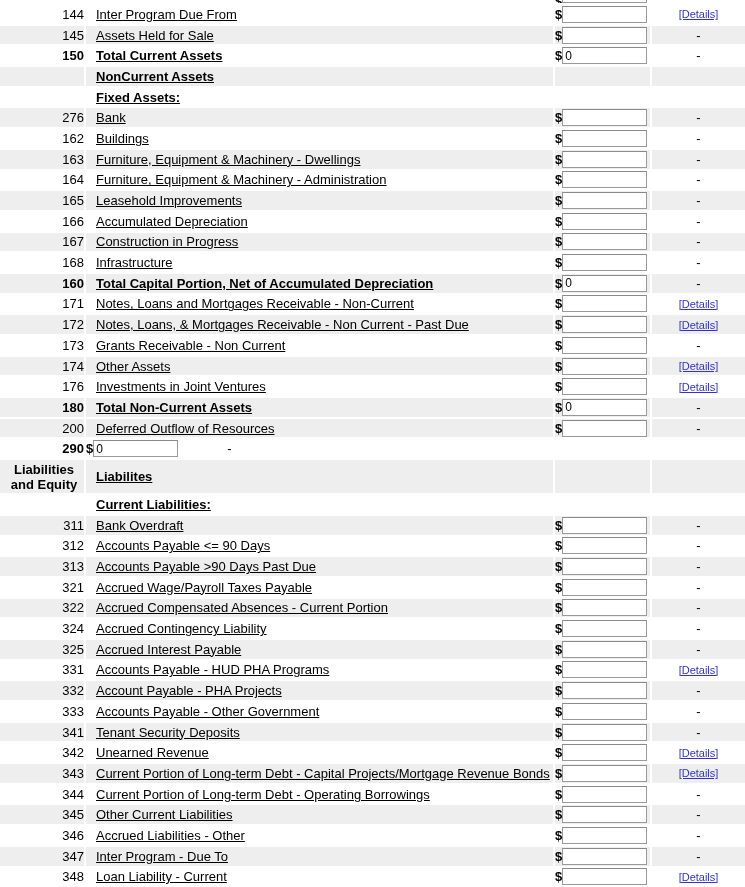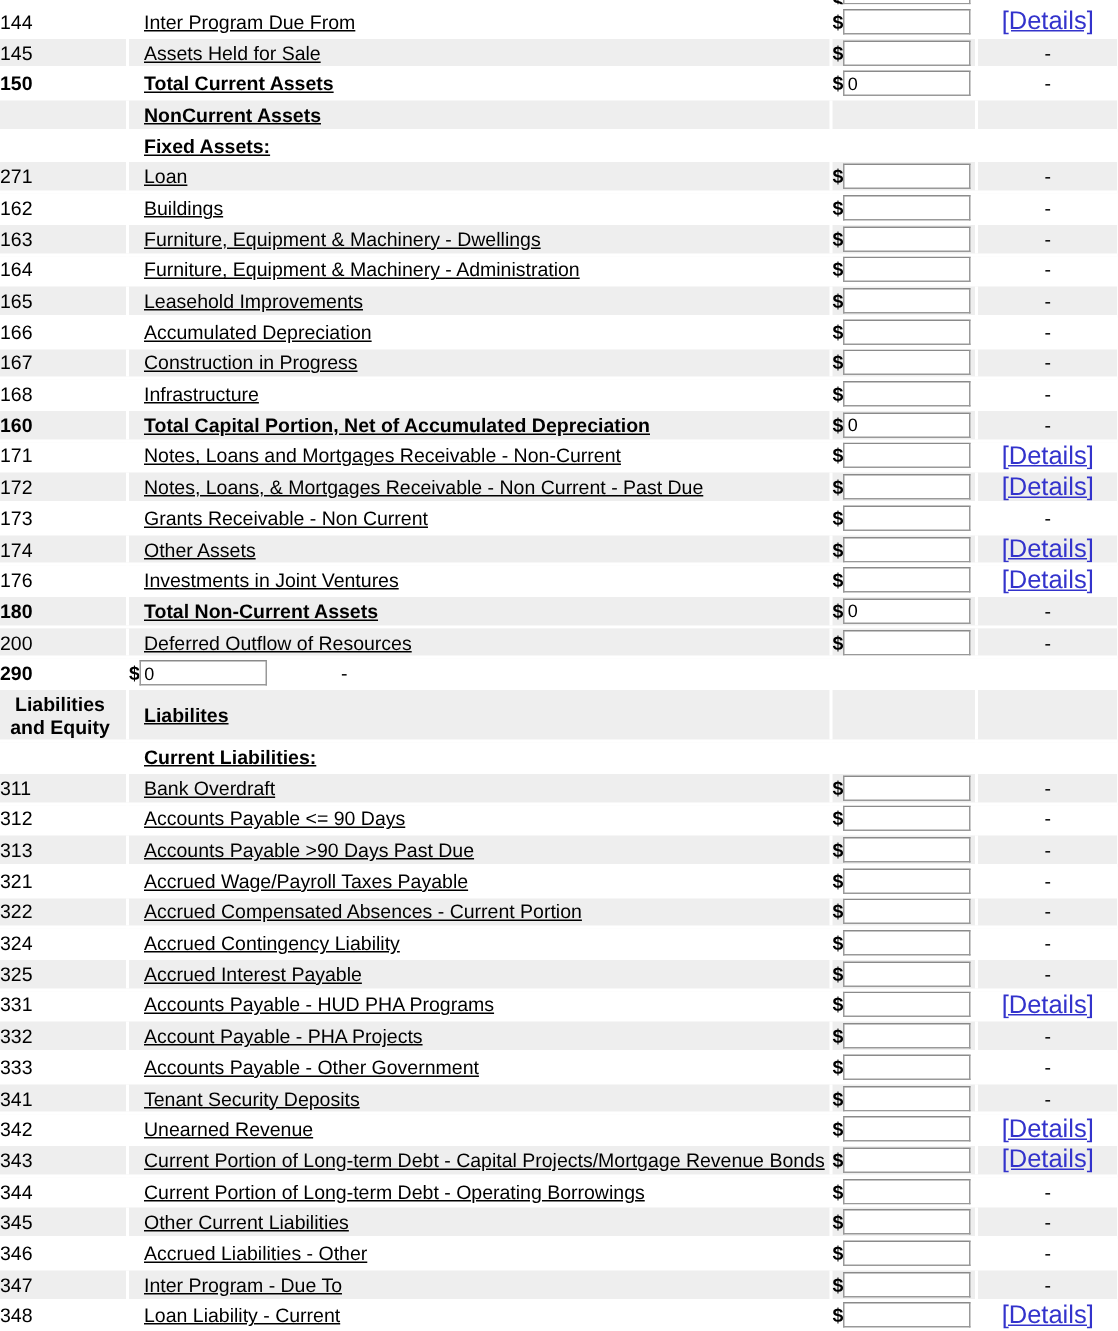--- a/index.html
+++ b/index.html
@@ -35,21 +35,21 @@
   .cell {
     display: flex;
     align-items: center;
     box-sizing: border-box;
     height: 100%;
     overflow: hidden;
     font-size: 13px;
   }
   .cell-num {
     width: 86px;
-    justify-content: flex-start;
+    justify-content: flex-end;
     text-align: center;
     border-right: 2px solid #ffffff;
     line-height: 15px;
   }
   .cell-desc {
     flex: 1;
     padding-left: 10px;
     border-right: 2px solid #ffffff;
     white-space: nowrap;
     text-decoration: underline;
@@ -83,21 +83,21 @@
     font-size: 12px;
     padding: 0 2px;
     margin: 0;
     color: #000000;
   }
   .sliver .amount-input { margin-top: -14px; }
   
   a.details-link {
     color: #3333cc;
     text-decoration: underline;
-    font-size: 17px;
+    font-size: 11px;
     cursor: pointer;
   }
   .details-dash {
     font-size: 13px;
     color: #000000;
   }
 </style>
 </head>
 <body>
 
@@ -173,23 +173,23 @@
         </div>
     <div class="cell cell-desc">Fixed Assets:</div>
     <div class="cell cell-amount"></div>
     <div class="cell cell-details">
       
       
     </div>
   </div>
       <div class="row gray">
     <div class="cell cell-num">
-          <span>271</span>
-        </div>
-    <div class="cell cell-desc">Loan</div>
+          <span>276</span>
+        </div>
+    <div class="cell cell-desc">Bank</div>
     <div class="cell cell-amount">
       <span class="dollar">$</span>
       <input class="amount-input" type="text" style="">
     </div>
     <div class="cell cell-details">
 
       <span class="details-dash">-</span>
     </div>
   </div>
       <div class="row white">

